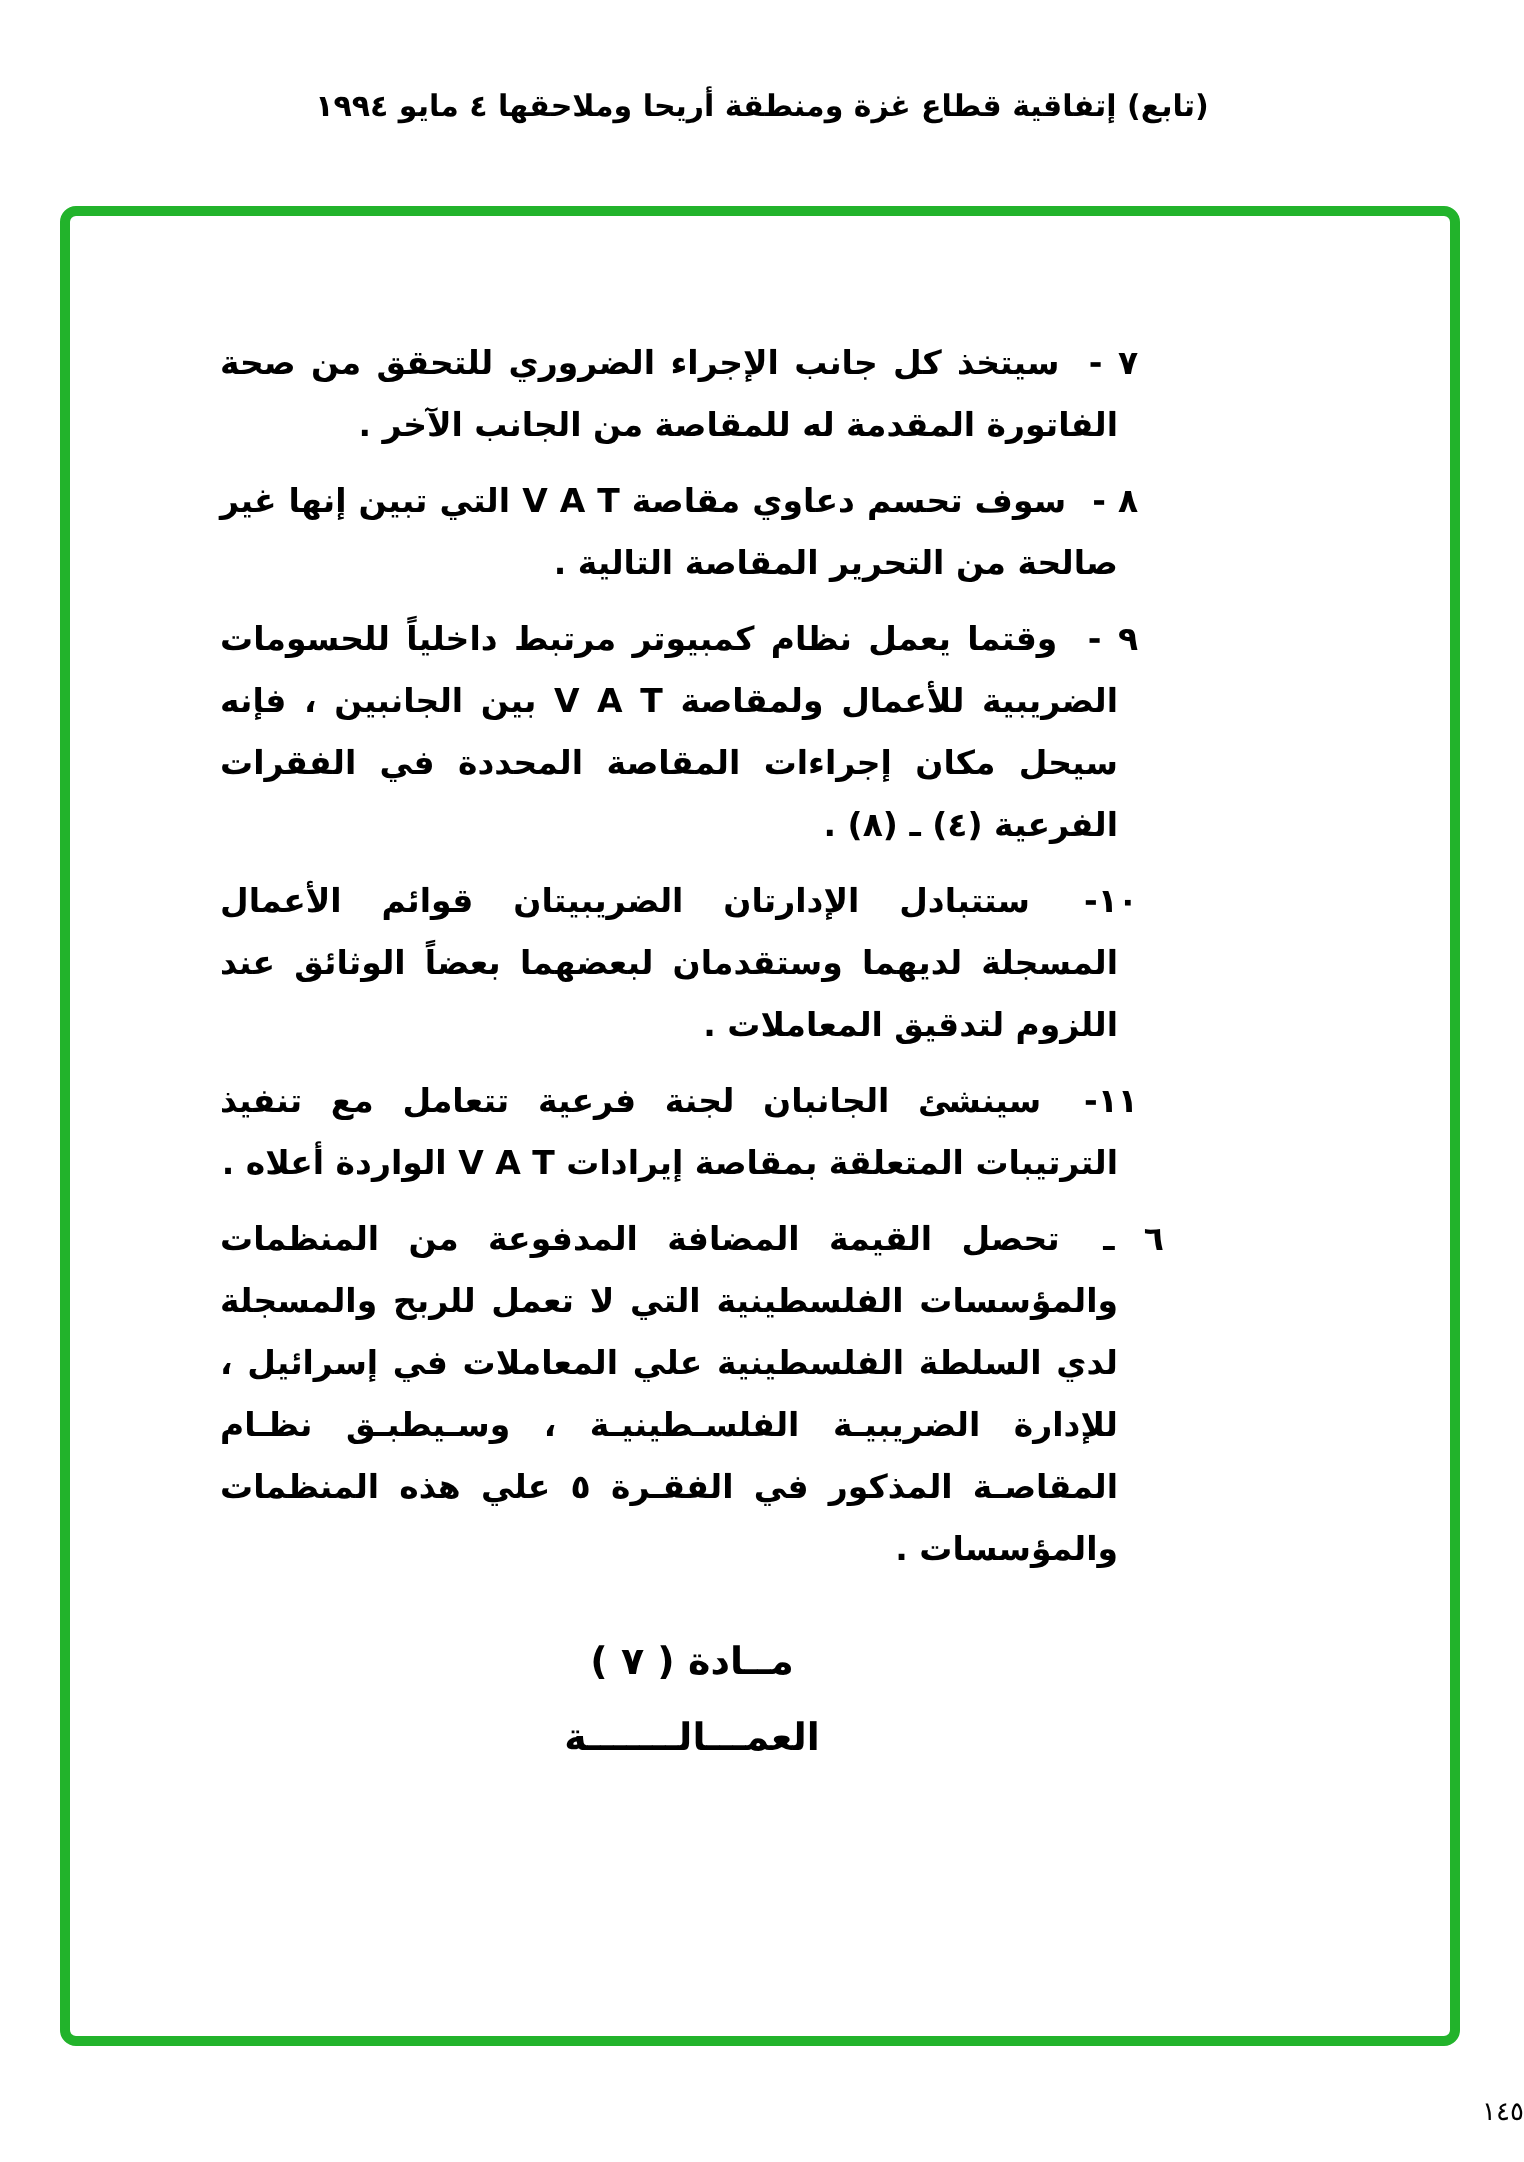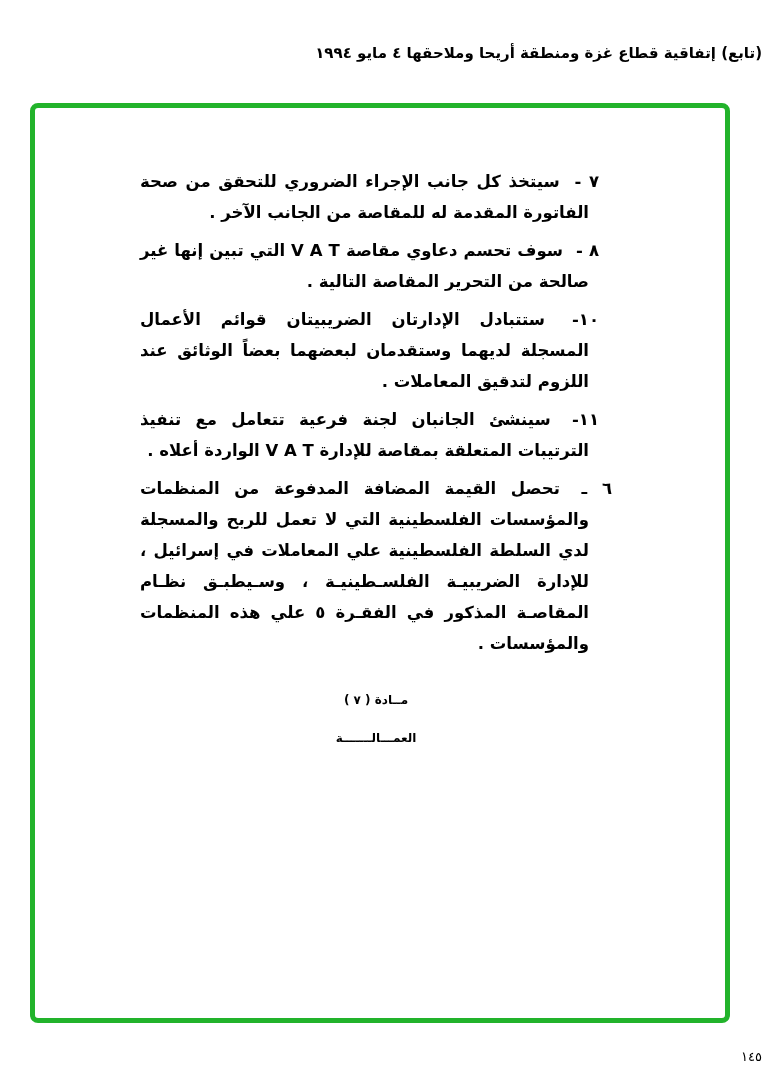--- a/index.html
+++ b/index.html
@@ -5,55 +5,55 @@
   * { margin:0; padding:0; box-sizing:border-box; }
   html, body { background:#ffffff; }
   body {
     width:762px; height:1081px;
     position:relative; overflow:hidden;
     font-family:"DejaVu Sans", sans-serif;
     color:#000;
   }
   .page-header {
     position:absolute; top:44px; left:0; right:0;
-    direction:rtl;
+    text-align:center; direction:rtl;
   }
   .header-title {
     font-size:15px; font-weight:bold; letter-spacing:.3px;
   }
   .header-source {
     font-size:10.5px; font-weight:bold; margin-top:7px;
   }
   .green-frame {
     position:absolute; left:30px; top:103px;
     width:700px; height:920px;
     border:5px solid #22b32b;
     border-radius:8px;
     pointer-events:none;
   }
   .content {
-    position:absolute; top:166px; right:150px; width:472px;
+    position:absolute; top:166px; right:180px; width:472px;
     direction:rtl; text-align:justify;
     font-weight:bold; font-size:16.5px; line-height:31px;
   }
   .para {
     margin-bottom:7px;
   }
   .sub-item {
     margin-right:13px;
     padding-right:10px; text-indent:-10px;
   }
   .main-para {
     padding-right:23px; text-indent:-23px;
   }
   .num { margin-left:7px; }
   .article-heading {
     margin-top:22px;
     text-align:center;
-    font-size:12px; line-height:38px;
+    font-size:19px; line-height:38px;
     text-indent:0; padding-right:0;
   }
   .first-labor-para { margin-top:24px; }
   .page-number {
     position:absolute; bottom:17px; left:0; right:0;
     direction:rtl;
     font-size:13px; font-weight:normal;
   }
 </style>
 </head>
@@ -70,29 +70,33 @@
   <p class="para sub-item">
     <span class="num">٧ -</span>
     <span>سيتخذ كل جانب الإجراء الضروري للتحقق من صحة الفاتورة المقدمة له للمقاصة من الجانب الآخر .</span>
   </p>
 
   <p class="para sub-item">
     <span class="num">٨ -</span>
     <span>سوف تحسم دعاوي مقاصة V A T التي تبين إنها غير صالحة من التحرير المقاصة التالية .</span>
   </p>
 
+  <p class="para sub-item">
+    <span class="num">٩ -</span>
+    <span>وقتما يعمل نظام كمبيوتر مرتبط داخلياً للحسومات الضريبية للأعمال ولمقاصة V A T بين الجانبين ، فإنه سيحل مكان إجراءات المقاصة المحددة في الفقرات الفرعية (٤) ـ (٨) .</span>
+  </p>
 
   <p class="para sub-item">
     <span class="num">١٠-</span>
     <span>ستتبادل الإدارتان الضريبيتان قوائم الأعمال المسجلة لديهما وستقدمان لبعضهما بعضاً الوثائق عند اللزوم لتدقيق المعاملات .</span>
   </p>
 
   <p class="para sub-item">
     <span class="num">١١-</span>
-    <span>سينشئ الجانبان لجنة فرعية تتعامل مع تنفيذ الترتيبات المتعلقة بمقاصة للإدارة V A T الواردة أعلاه .</span>
+    <span>سينشئ الجانبان لجنة فرعية تتعامل مع تنفيذ الترتيبات المتعلقة بمقاصة إيرادات V A T الواردة أعلاه .</span>
   </p>
 
   <p class="para main-para">
     <span class="num">٦ ـ</span>
     <span>تحصل القيمة المضافة المدفوعة من المنظمات والمؤسسات الفلسطينية التي لا تعمل للربح والمسجلة لدي السلطة الفلسطينية علي المعاملات في إسرائيل ، للإدارة الضريبيـة الفلسـطينيـة ، وسـيطبـق نظـام المقاصـة المذكور في الفقـرة ٥ علي هذه المنظمات والمؤسسات .</span>
   </p>
 
   <div class="article-heading">
     <div>مــادة ( ٧ )</div>
     <div>العمـــالـــــــة</div>

